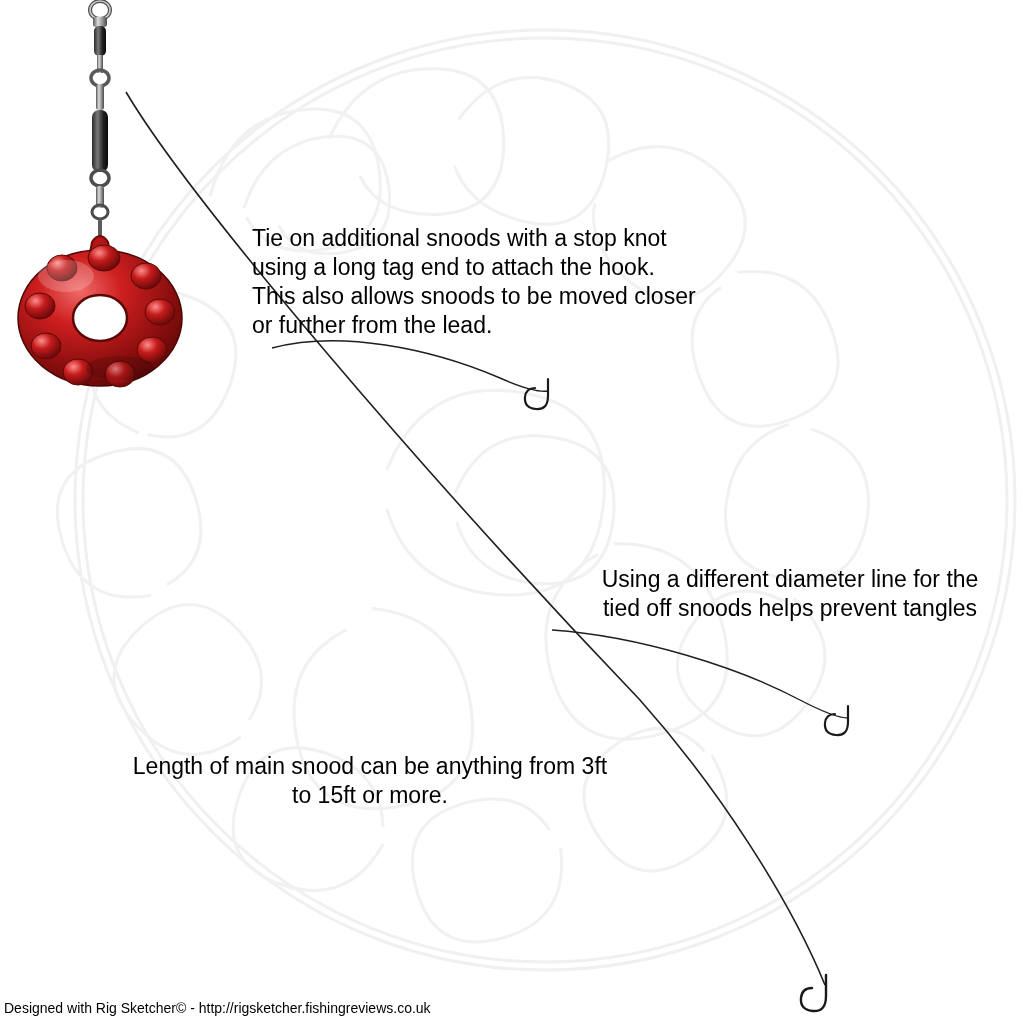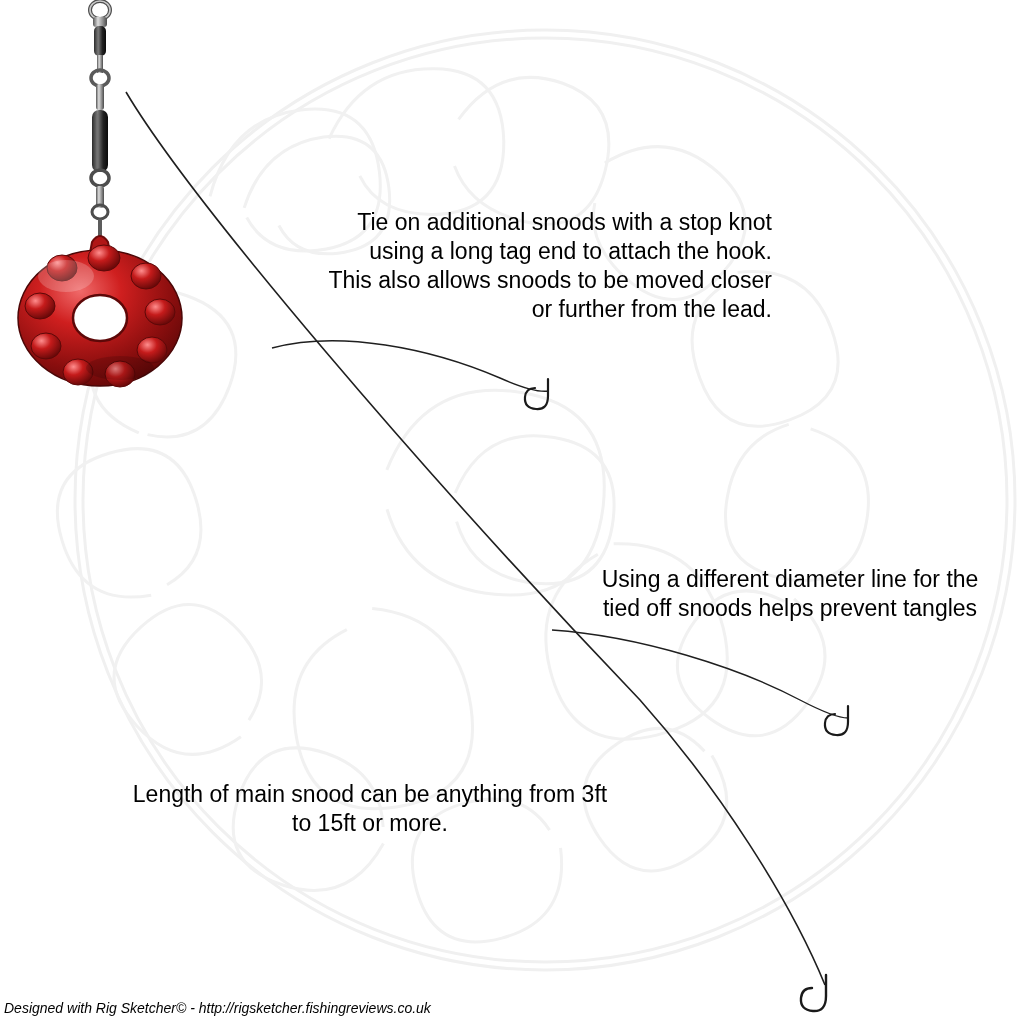--- a/index.html
+++ b/index.html
@@ -26,46 +26,44 @@
   .annotation {
     position: absolute;
     font-family: "Liberation Sans", sans-serif;
     font-size: 23px;
     line-height: 29px;
     color: #000000;
     white-space: pre;
   }
   #ann-top {
     left: 252px;
-    top: 208px;
-    text-align: right;
+    top: 224px;
+    text-align: left;
     width: 520px;
   }
   #ann-mid {
     left: 560px;
     top: 565px;
     text-align: center;
     width: 460px;
   }
   #ann-bottom {
     left: 80px;
     top: 752px;
     text-align: center;
     width: 580px;
-    margin-top: 28px;
   }
   #footer {
     position: absolute;
     left: 4px;
     top: 1000px;
     font-size: 14px;
     color: #000000;
     font-family: "Liberation Sans", sans-serif;
     white-space: pre;
-    font-style: italic;
   }
 </style>
 </head>
 <body>
 
 <div id="stage">
 
   <svg class="layer" viewBox="0 0 1024 1024" xmlns="http://www.w3.org/2000/svg">
     <g fill="none" stroke="#f0f0f0" stroke-width="3">
       <circle cx="545" cy="500" r="470"></circle>

